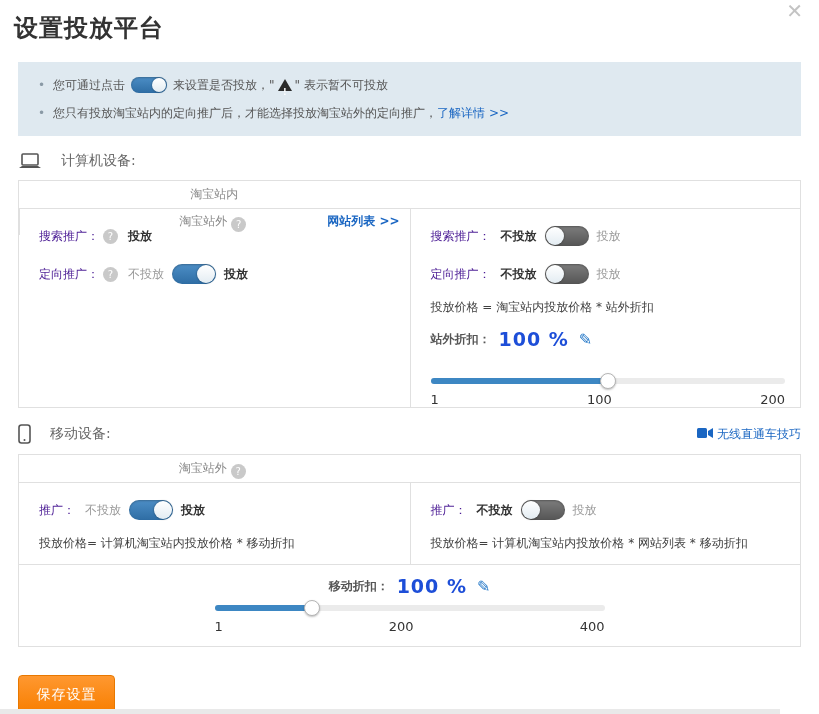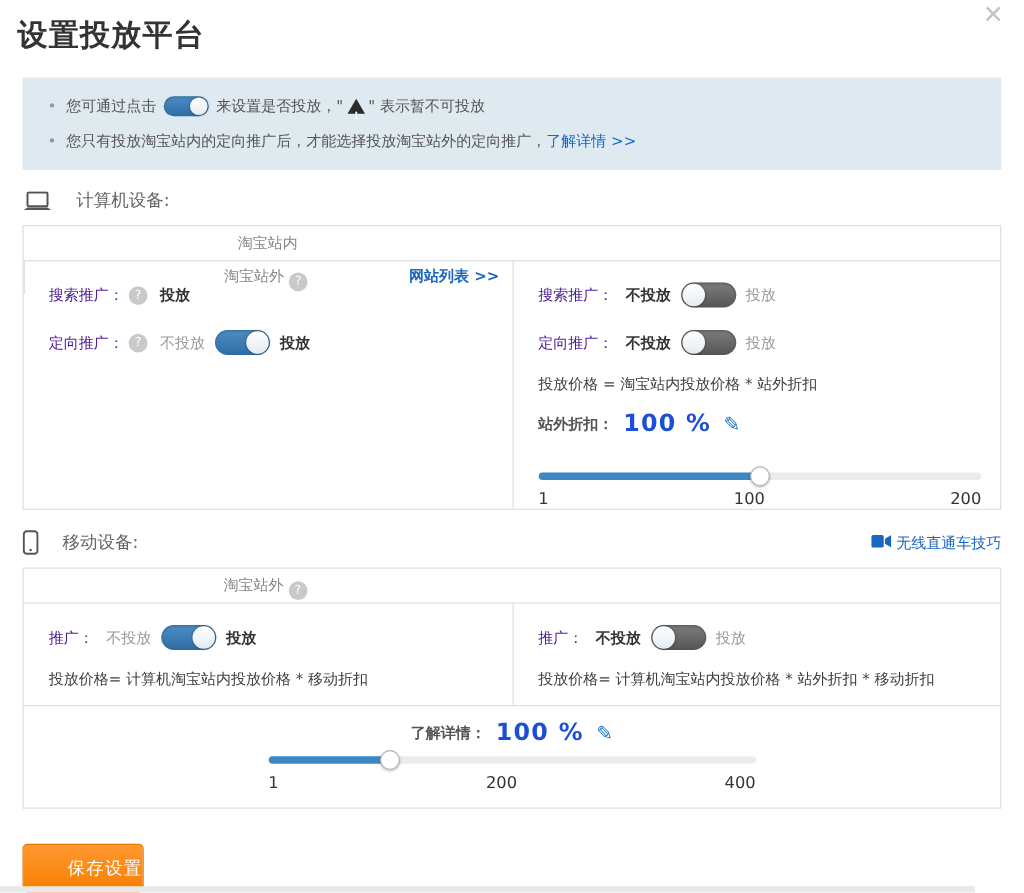--- a/index.html
+++ b/index.html
@@ -81,21 +81,21 @@
   .computer-slider-wrap { margin-right:1px; }
 
   
   .mobile-discount-row { border-top:1px solid #e0e0e0; padding:10px 0 12px 0; }
   .mobile-discount-center { display:flex; justify-content:center; align-items:center; margin-bottom:2px; }
   .mobile-slider-wrap { width:390px; margin:8px auto 0 auto; }
 
   
   .save-btn { margin:28px 0 0 18px; width:97px; height:39px; border:1px solid #e87800; border-radius:4px;
               background:linear-gradient(#ff9830,#f87e00); color:#fff; font-size:14px; cursor:pointer;
-              font-family:inherit; letter-spacing:1px;text-align:right; }
+              font-family:inherit; letter-spacing:1px; }
 
   .bottom-strip { position:absolute; bottom:0; left:0; width:780px; height:5px; background:#e9e9e9; }
 </style>
 </head>
 <body>
 
 <div class="dialog">
 
   <span class="close-x">✕</span>
 
@@ -232,26 +232,26 @@
       </div>
       <div class="col cell-pad">
         <div class="prow">
           <span class="plabel">推广：</span>
           <span class="state-on" style="margin-left:10px">不投放</span>
           <span class="toggle off">
               <span class="knob"></span>
             </span>
           <span class="state-off">投放</span>
         </div>
-        <div class="formula">投放价格= 计算机淘宝站内投放价格 * 站外折扣 * 移动折扣</div>
+        <div class="formula">投放价格= 计算机淘宝站内投放价格 * 网站列表 * 移动折扣</div>
       </div>
     </div>
     <div class="mobile-discount-row">
       <div class="mobile-discount-center">
-        <span class="discount-label">了解详情：</span>
+        <span class="discount-label">移动折扣：</span>
         <span class="discount-value">100 %</span>
         <span class="edit-icon">✎</span>
       </div>
       <div class="mobile-slider-wrap">
         <div class="slider">
           <div class="slider-fill" style="width: 25%;"></div>
           <div class="slider-knob" style="left: calc(25% - 8px);"></div>
         </div>
         <div class="slider-labels">
           <span>1</span>

